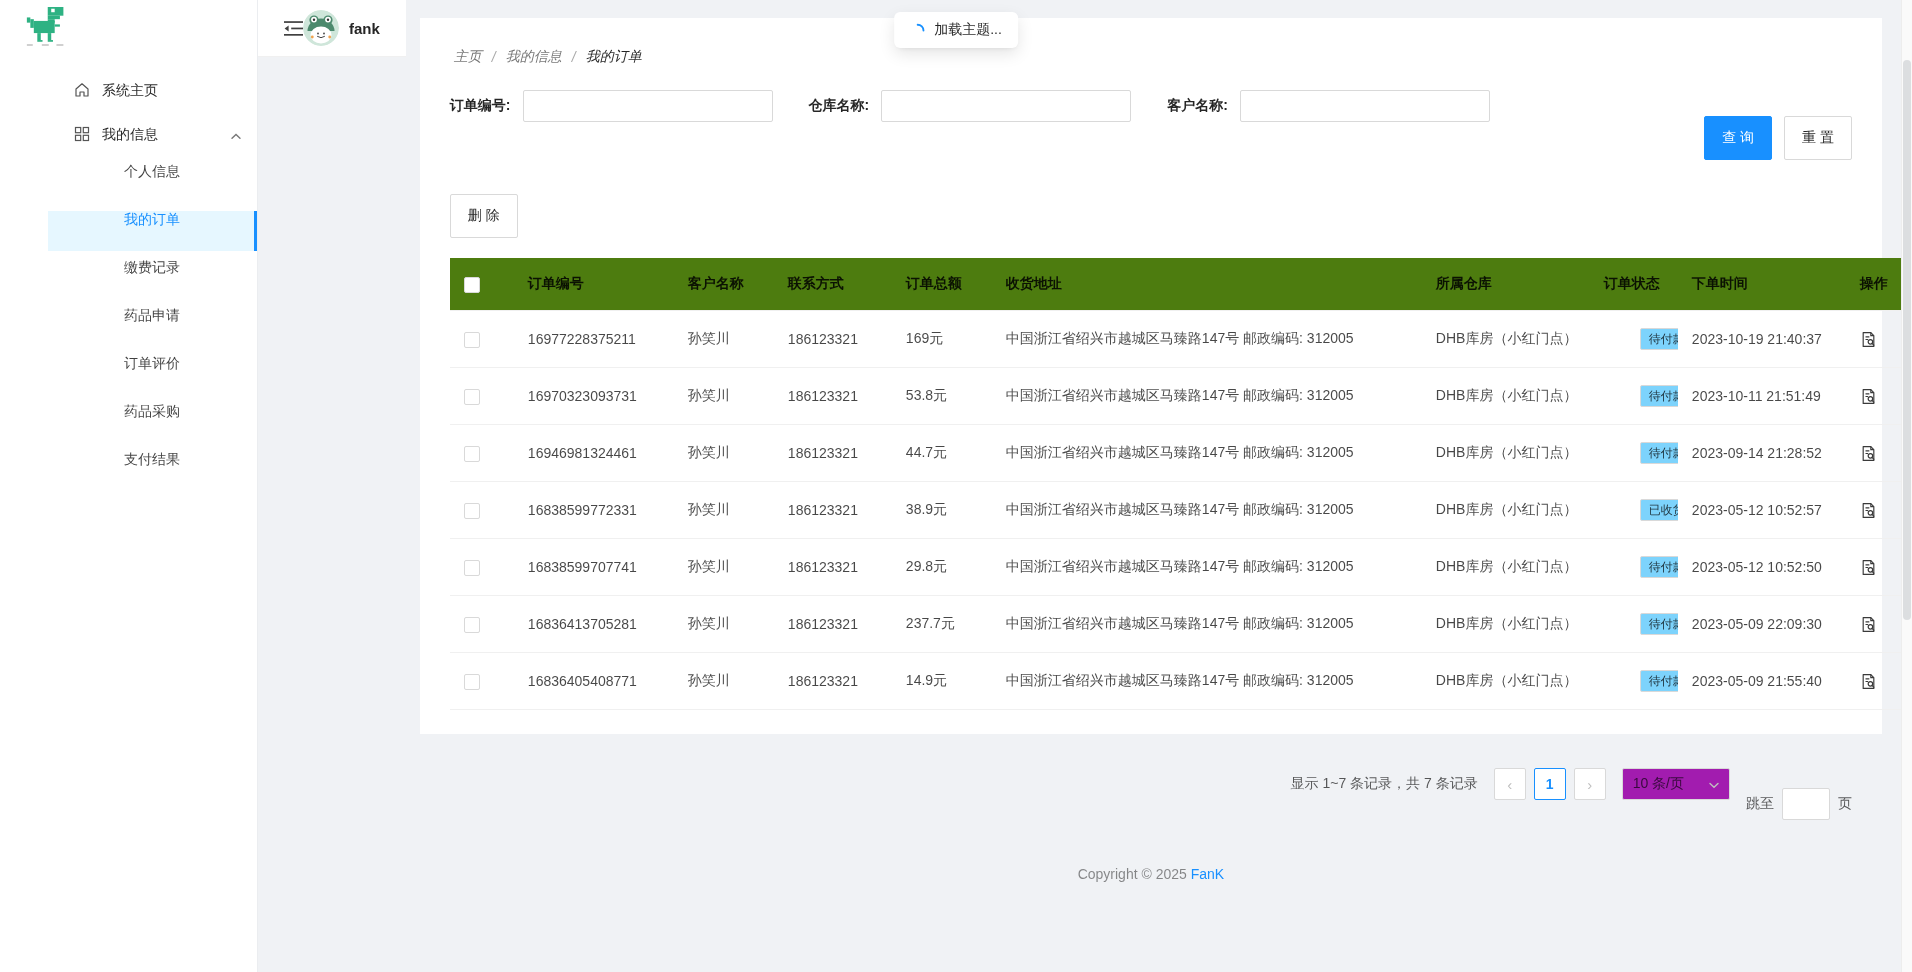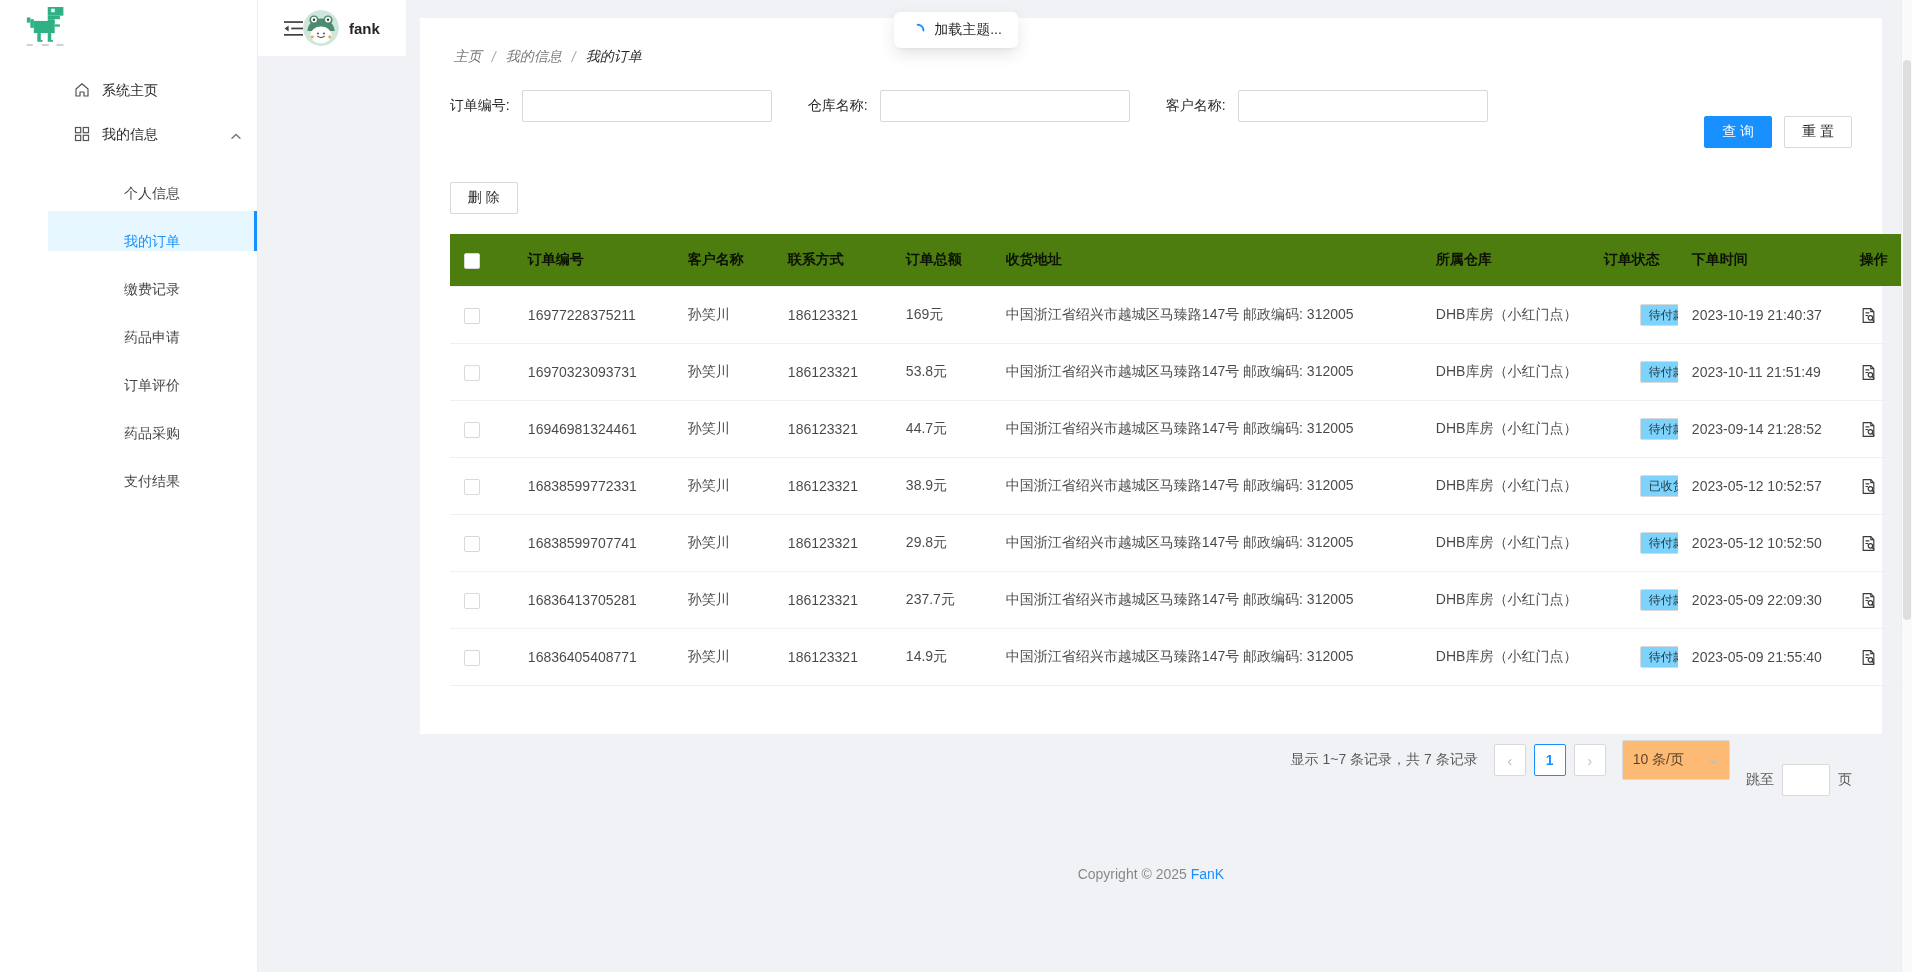--- a/index.html
+++ b/index.html
@@ -6,21 +6,21 @@
   html,body { width:1912px; height:972px; overflow:hidden; }
   body { font-family:"Liberation Sans","DejaVu Sans",sans-serif; font-size:14px; color:rgba(0,0,0,.85); background:#f0f2f5; }
   .layout { display:flex; width:100%; height:100%; }
 
   
   .sidebar { width:258px; background:#fff; border-right:1px solid #ebedf0; flex:0 0 258px; }
   .logo { height:57px; display:flex; align-items:center; padding-left:26px; }
   .menu { padding-top:10px;margin-left:48px; }
   .menu-item { height:40px; margin:4px 0; display:flex; align-items:center; gap:12px; padding:0 16px 0 26px; cursor:pointer; color:rgba(0,0,0,.85); }
   .menu-item .mi-label { flex:1; }
-  .submenu-item { height:40px; margin:8px 0; display:flex; align-items:flex-end; padding-left:76px; cursor:pointer; color:rgba(0,0,0,.75); border-right:3px solid transparent; }
+  .submenu-item { height:40px; margin:8px 0; display:flex; align-items:flex-start; padding-left:76px; cursor:pointer; color:rgba(0,0,0,.75); border-right:3px solid transparent; }
   .submenu-item.active { background:#e6f7ff; color:#1890ff; border-right-color:#1890ff; }
 
   
   .main { flex:1; display:flex; flex-direction:row; min-width:0; }
   .topbar { height:57px; background:#fff; border-bottom:1px solid #f0f0f0; display:flex; align-items:center; padding:0 26px; }
   .fold-btn { cursor:pointer; display:inline-flex; align-items:center; }
   .top-right { margin-left:auto; display:flex; align-items:center; gap:10px; cursor:pointer; }
   .avatar { width:36px; height:36px; border-radius:50%; overflow:hidden; display:inline-flex; }
   .username { font-weight:bold; font-size:15px; color:#262626; }
 
@@ -35,44 +35,44 @@
   .content { flex:1; padding:18px 30px 0 14px; overflow:hidden; }
   .card { background:#fff; height:716px; padding:22px 30px 0 30px; }
 
   .breadcrumb { display:flex; align-items:center; gap:10px; padding:8px 0 2px 4px; font-size:14px;font-style:italic; }
   .crumb { color:rgba(0,0,0,.55); cursor:pointer; }
   .crumb.current { color:rgba(0,0,0,.85); cursor:default; }
   .crumb-sep { color:rgba(0,0,0,.35); }
 
   .filter-row { display:flex; align-items:flex-start; margin-top:22px; }
   .filter-field { display:flex; align-items:center; margin-right:36px; }
-  .filter-label { font-weight:400; color:rgba(0,0,0,.85); margin-right:12px; white-space:nowrap; }
+  .filter-label { font-weight:700; color:rgba(0,0,0,.85); margin-right:12px; white-space:nowrap; }
   .filter-input { width:250px; height:32px; border:1px solid #d9d9d9; border-radius:2px; padding:0 11px; font-size:14px; outline:none; }
   .filter-buttons { margin-left:auto; margin-top:26px; display:flex; gap:12px; }
-  .btn { height:32px; padding:0 17px; border-radius:2px; border:1px solid #d9d9d9; background:#fff; font-size:14px; cursor:pointer; color:rgba(0,0,0,.85); font-family:inherit; }
+  .btn { height:44px; padding:0 17px; border-radius:2px; border:1px solid #d9d9d9; background:#fff; font-size:14px; cursor:pointer; color:rgba(0,0,0,.85); font-family:inherit; }
   .btn-primary { background:#1890ff; border-color:#1890ff; color:#fff; }
 
   .toolbar { margin-top:34px; }
 
   
   table { width:100%; border-collapse:collapse; table-layout:fixed; margin-top:20px; }
   thead th { background:#4d7c0f; text-align:left; font-weight:600; color:rgba(0,0,0,.85); padding:17px 14px; font-size:14px; border-bottom:1px solid #f0f0f0; white-space:nowrap; overflow:hidden; }
   tbody td { padding:17px 14px; border-bottom:1px solid #f0f0f0; color:rgba(0,0,0,.72); font-size:14px; white-space:nowrap; overflow:hidden; }
   .col-cb { width:64px; }
   .checkbox { width:16px; height:16px; border:1px solid #d9d9d9; border-radius:2px; background:#fff; display:inline-block; cursor:pointer; vertical-align:middle; }
   .tag { display:inline-block; padding:1px 8px; font-size:12px; line-height:18px; background:#7dd3fc; border:1px solid #d9d9d9; border-radius:2px; color:rgba(0,0,0,.75);margin-left:36px; }
   .op { display:inline-flex; align-items:center; cursor:pointer; margin-right:26px; color:#333; vertical-align:middle; }
   .op-pay { font-size:16px; font-weight:500; color:#262626; }
 
   
   .pagination { display:flex; align-items:center; justify-content:flex-end; gap:8px; margin-top:38px; color:rgba(0,0,0,.65); }
   .pg-summary { margin-right:8px; }
   .pg-btn { width:32px; height:32px; border:1px solid #d9d9d9; border-radius:2px; background:#fff; display:inline-flex; align-items:center; justify-content:center; color:#bfbfbf; font-size:15px; cursor:pointer; }
   .pg-page { width:32px; height:32px; border:1px solid #1890ff; border-radius:2px; background:#fff; display:inline-flex; align-items:center; justify-content:center; color:#1890ff; font-weight:600; cursor:pointer; }
-  .pg-size { min-width:100px; height:40px; border:1px solid #d9d9d9; border-radius:2px; background:#fdba74; display:inline-flex; align-items:center; justify-content:space-between; padding:0 10px; cursor:pointer; gap:25px; margin-left:8px; }
+  .pg-size { min-width:100px; height:32px; border:1px solid #d9d9d9; border-radius:2px; background:#a21caf; display:inline-flex; align-items:center; justify-content:space-between; padding:0 10px; cursor:pointer; gap:25px; margin-left:8px; }
   .pg-jump { display:flex; align-items:center; gap:8px; margin-left:8px;margin-top:40px; }
   .pg-jump-input { width:48px; height:32px; border:1px solid #d9d9d9; border-radius:2px; outline:none; padding:0 8px; }
 
   .footer { text-align:center; margin-top:132px; color:rgba(0,0,0,.45); font-size:14px; }
   .footer a { color:#1890ff; text-decoration:none; cursor:pointer; }
 
   
   .scrollbar { position:fixed; top:0; right:0; width:11px; height:100%; background:#fafafa; border-left:1px solid #ededed; }
   .scrollbar-thumb { position:absolute; top:60px; left:1px; width:8px; height:560px; background:#dcdee0; border-radius:4px; }
 </style>

